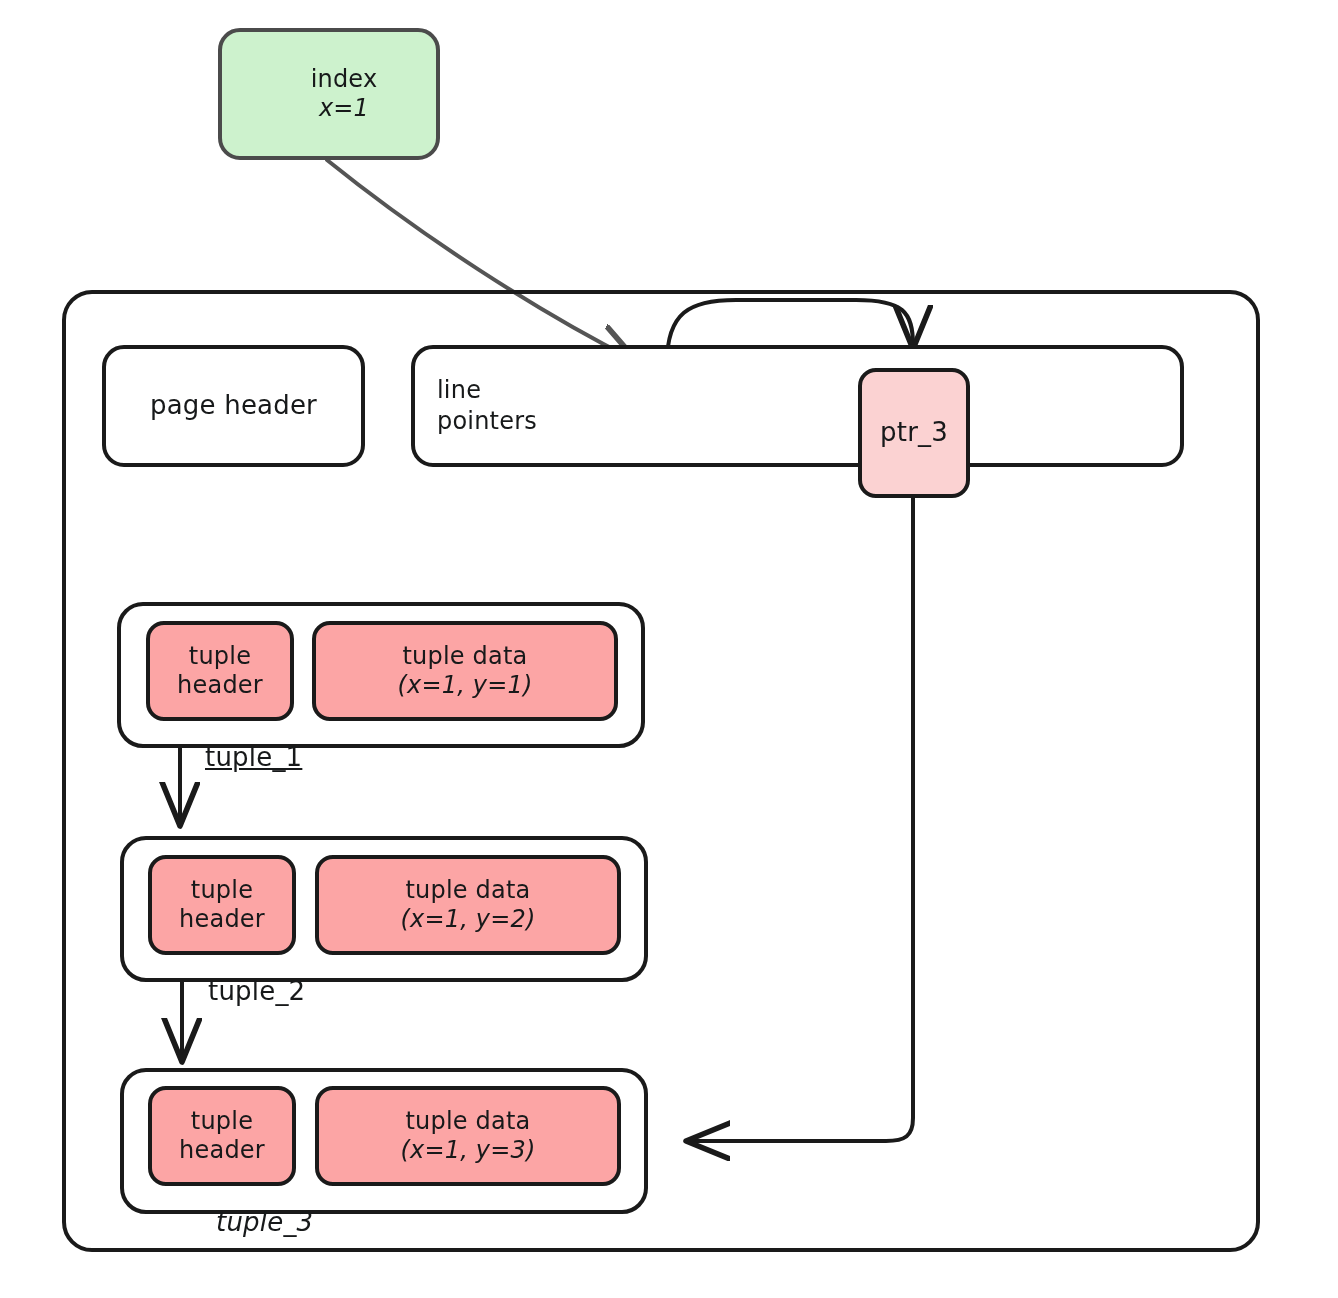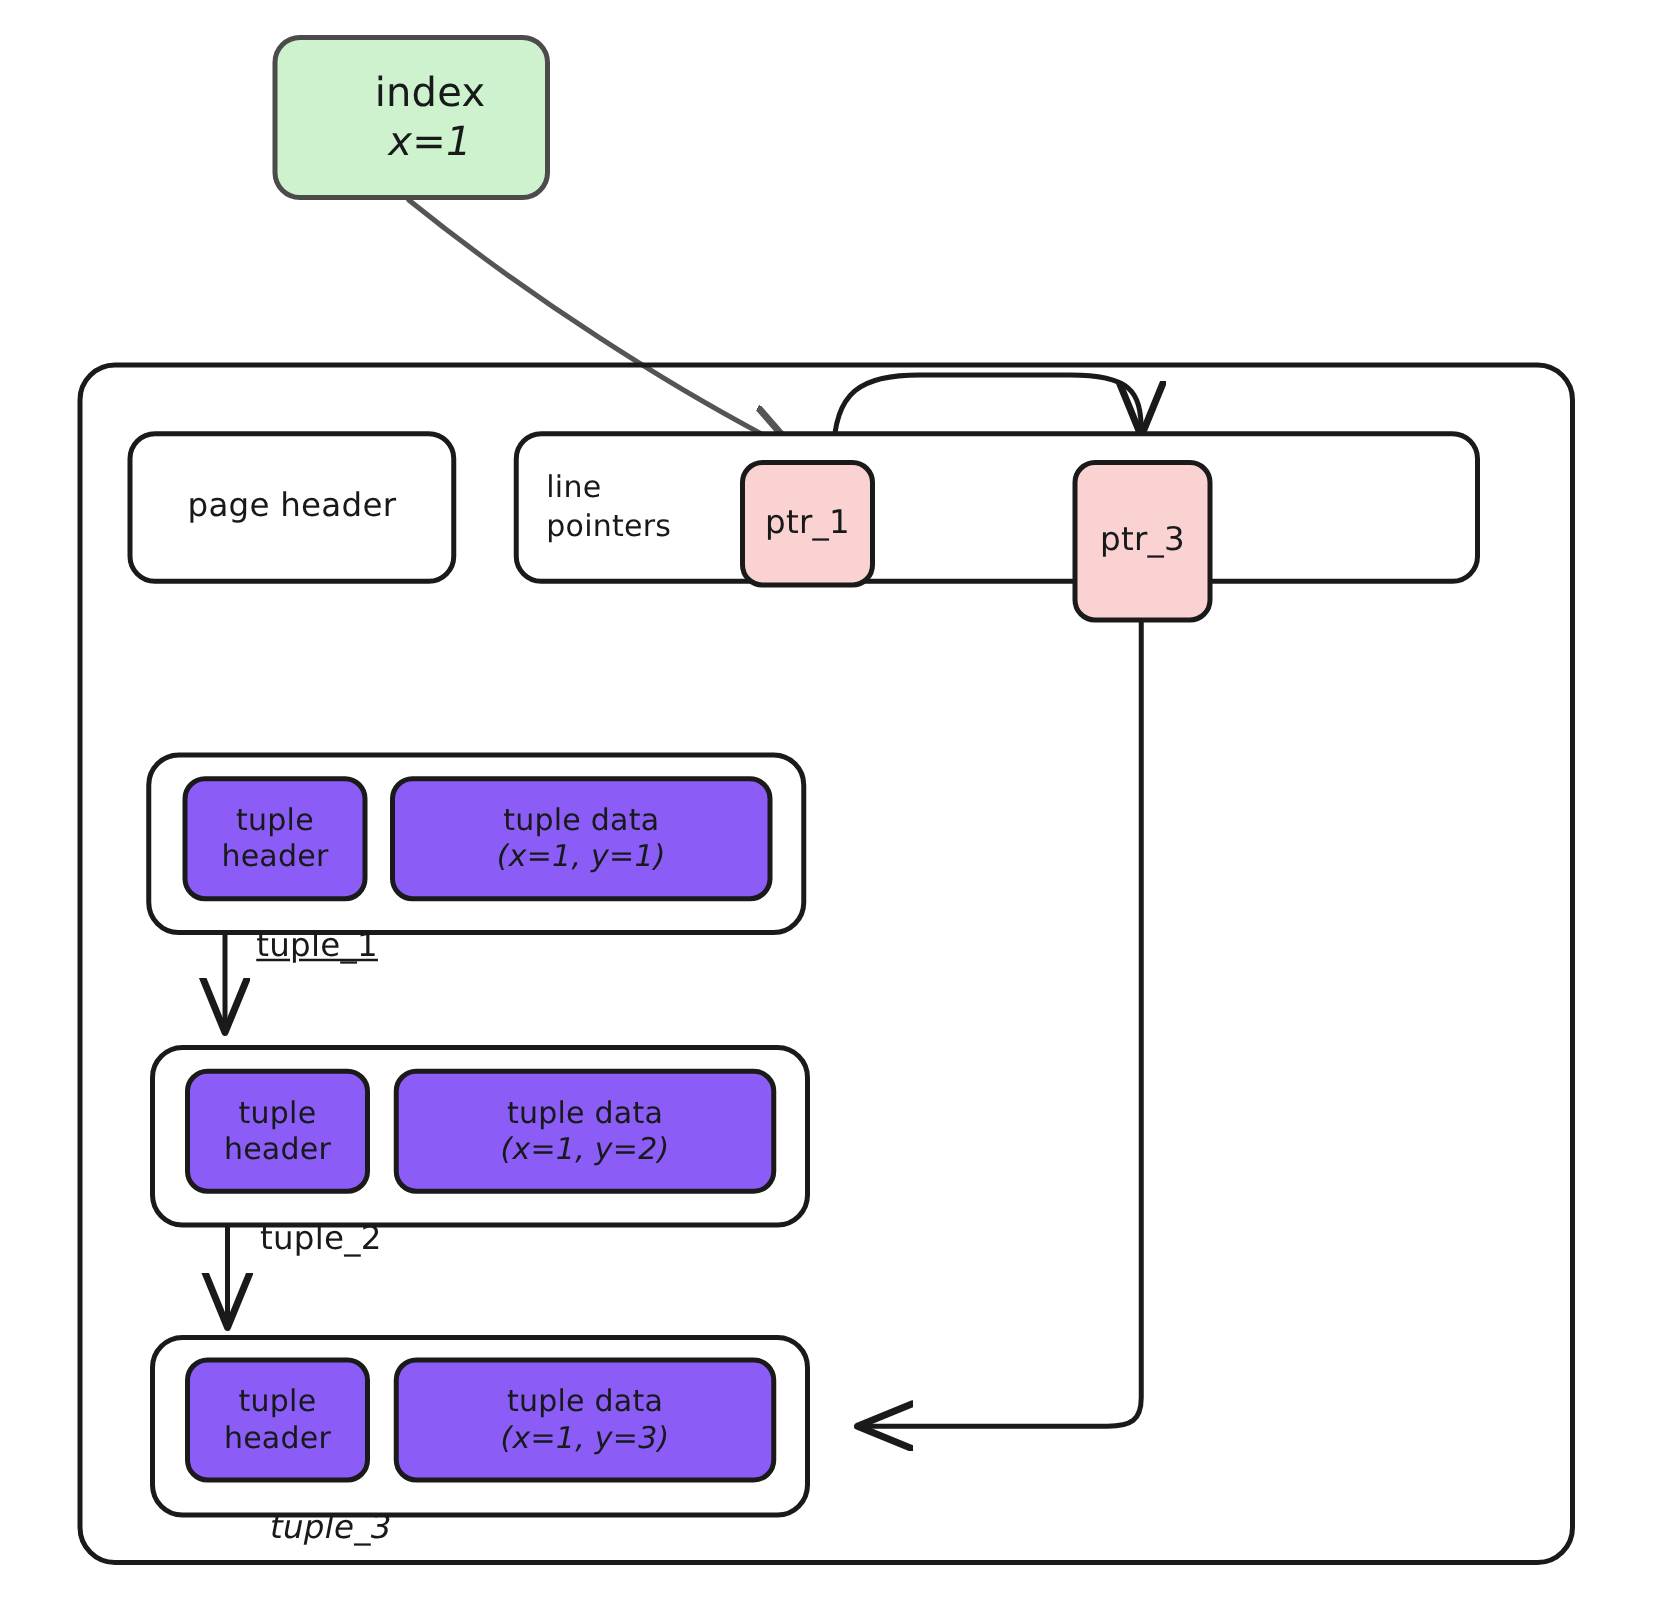--- a/index.html
+++ b/index.html
@@ -52,39 +52,39 @@
     background: #ffffff;
   }
   .tuple-outer {
     border: 4px solid #1a1a1a;
     border-radius: 26px;
     background: #ffffff;
   }
   .blue-box {
     border: 4px solid #1a1a1a;
     border-radius: 18px;
-    background: #8b5cf6;
+    background: #fca5a5;
   }
   .pink-box {
     border: 4px solid #1a1a1a;
     border-radius: 18px;
     background: #fbd2d2;
   }
   .green-box {
     border: 4px solid #4b4b4b;
     border-radius: 22px;
     background: #cdf2cd;
   }
   .free-label {
     background: transparent;
     border: none;
   }
   .t-24 { font-size: 24px; }
   .t-26 { font-size: 26px; }
-  .t-28 { font-size: 32px; padding-left: 30px; }
+  .t-28 { font-size: 24px; padding-left: 30px; }
   .italic { font-style: italic; }
   .lp-label {
     position: absolute;
     left: 22px;
     top: 50%;
     transform: translateY(-50%);
     text-align: left;
     font-size: 24px;
     line-height: 1.3;
     color: #17191a;
@@ -139,23 +139,20 @@
     <span>page header</span>
   </div>
 
   <div class="node plain-box" style="left:411px; top:345px; width:773px; height:122px; display:block;">
     <div class="lp-label">
       <span>line</span>
       <span>pointers</span>
     </div>
   </div>
 
-  <div class="node pink-box t-26" style="left:592px; top:368px; width:108px; height:102px;">
-    <span>ptr_1</span>
-  </div>
   <div class="node pink-box t-26" style="left:858px; top:368px; width:112px; height:130px;">
     <span>ptr_3</span>
   </div>
 
   <div class="node tuple-outer" style="left:117px; top:602px; width:528px; height:146px;"></div>
   <div class="node blue-box t-24" style="left:146px; top:621px; width:148px; height:100px;">
     <span>tuple</span>
     <span>header</span>
   </div>
   <div class="node blue-box t-24" style="left:312px; top:621px; width:306px; height:100px;">

